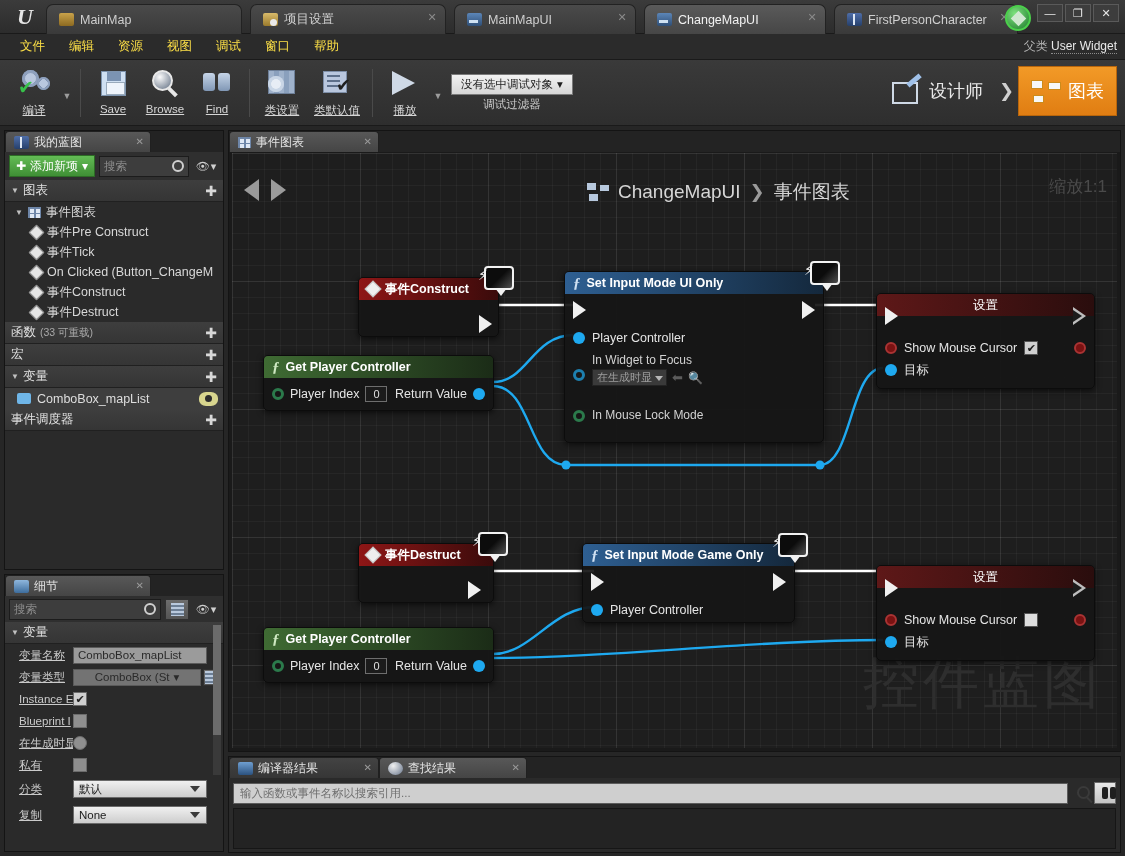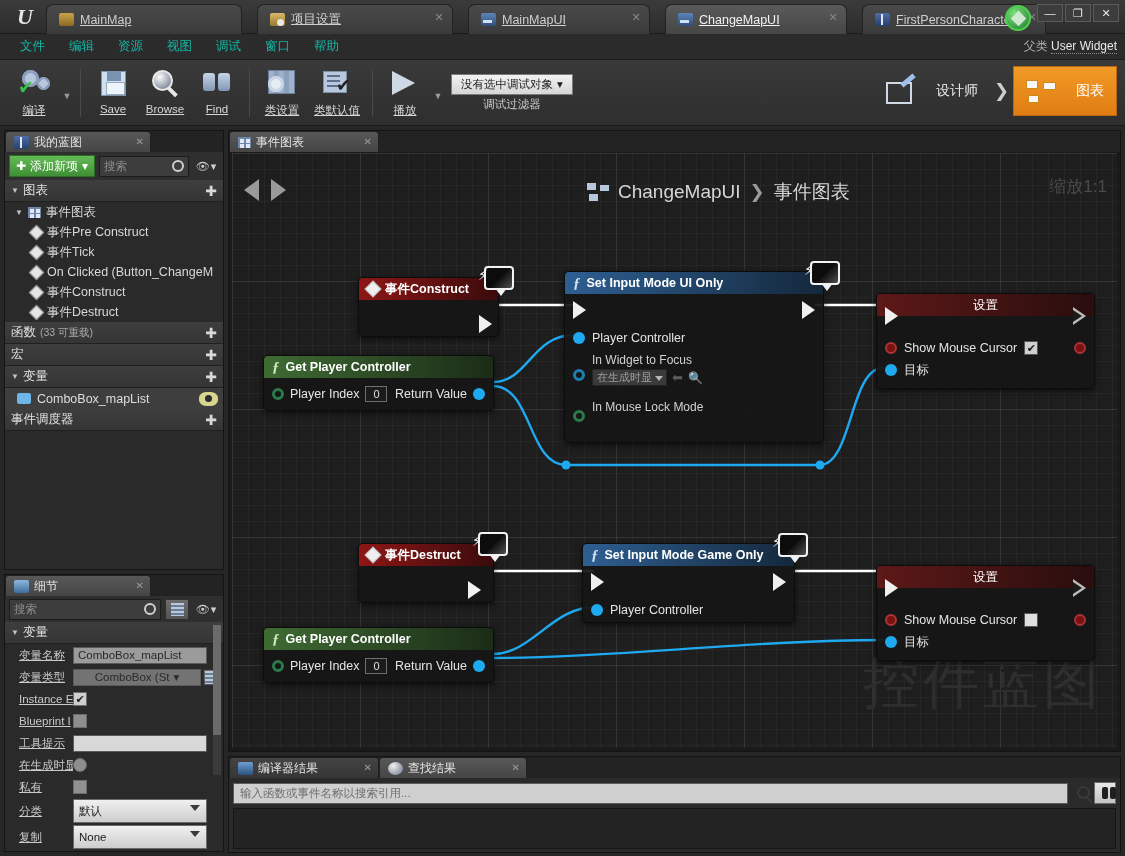--- a/index.html
+++ b/index.html
@@ -21,25 +21,25 @@
   }
   .ue-logo {
     position:absolute; left:8px; top:3px; width:34px; height:28px;
     display:flex; align-items:center; justify-content:center;
     color:#e6e6e6; font-family:"Liberation Serif", serif; font-size:22px; font-weight:bold;
     font-style: italic;
   }
   .tabs-row { position:absolute; left:46px; top:0; height:34px; display:flex; align-items:flex-end; }
   .tab {
     position:relative; height:30px; display:flex; align-items:center; gap:6px;
-    padding:0 26px 0 12px; margin-right:15px;
+    padding:0 26px 0 12px; margin-right:8px;
     border-radius: 7px 7px 0 0;
     background: linear-gradient(#4a4a4a, #3a3a3a);
     color:#cfcfcf; font-size:12.5px; white-space:nowrap;
-    border:1px solid #222; border-bottom:none;text-decoration:underline;
+    border:1px solid #222; border-bottom:none;
   }
   .tab.active { background: linear-gradient(#5a5a5a, #464646); color:#f2f2f2; }
   .tab .tclose {
     position:absolute; right:8px; top:8px; width:10px; height:10px;
     color:#8a8a8a; font-size:11px; line-height:9px; text-align:center;
   }
   .tabicon { width:15px; height:13px; border-radius:2px; display:inline-block; flex:0 0 auto; }
   .ico-level   { background:linear-gradient(#c8a24a,#8d6a21); }
   .ico-gearfold{ background:linear-gradient(#d8ba6a,#9a7a2c); position:relative;}
   .ico-gearfold:after{content:"";position:absolute;right:1px;bottom:0;width:7px;height:7px;border-radius:50%;background:#e9e9e9;}
@@ -60,21 +60,21 @@
     display:flex;align-items:center;justify-content:center;
   }
   .ue-orb:after{content:"";width:11px;height:11px;background:#cfe8cf;transform:rotate(45deg);}
 
   
   .menubar {
     position:absolute; left:0; top:34px; width:1125px; height:26px;
     background:#2b2b2b; border-bottom:1px solid #1a1a1a;
     display:flex; align-items:center; padding-left:10px; gap:4px;
   }
-  .menu-item { padding:20px 10px; font-size:12.5px; color:#14b8a6; }
+  .menu-item { padding:20px 10px; font-size:12.5px; color:#fde047; }
   .parentclass { position:absolute; right:8px; top:4px; font-size:12px; color:#b5b5b5;margin-left:47px; }
   .parentclass b { color:#e9e9e9; font-weight:normal; border-bottom:1px dotted #8b8b8b; }
 
   
   .toolbar {
     position:absolute; left:0; top:60px; width:1125px; height:66px;
     background: linear-gradient(#3a3a3a,#2e2e2e);
     border-bottom:1px solid #1a1a1a;
     display:flex; align-items:center; padding-left:8px;
   }
@@ -115,22 +115,22 @@
 
   .dbg-box { display:flex; flex-direction:column; align-items:center; margin-left:6px; gap:2px; }
   .dbg-sel {
     width:122px; height:21px; background:linear-gradient(#f2f2f2,#d6d6d6); border:1px solid #7a7a7a;
     color:#1d1d1d; font-size:11.5px; display:flex; align-items:center; justify-content:center; gap:4px;
   }
   .dbg-cap { font-size:11.5px; color:#c9c9c9; }
 
   .mode-switch { position:absolute; right:8px; top:6px; display:flex; align-items:center; gap:4px; }
   .mode-btn {
-    height:50px; display:flex; align-items:center; gap:20px; padding:0 12px;
-    font-size:14px; color:#e8e8e8;
+    height:50px; display:flex; align-items:center; gap:7px; padding:0 12px;
+    font-size:18px; color:#e8e8e8;
   }
   .mode-btn.active { background: linear-gradient(#f29a27,#e07d12); color:#fff; border:1px solid #b9660c; }
   .mode-chev { color:#cfcfcf; font-size:18px; }
   .g-design{width:30px;height:26px;position:relative;}
   .g-design:before{content:"";position:absolute;left:0;bottom:0;width:22px;height:18px;border:2px solid #cfd9e6;}
   .g-design:after{content:"";position:absolute;right:0;top:0;width:16px;height:5px;background:#9fc0e8;transform:rotate(-40deg);}
   .g-graph{width:30px;height:24px;position:relative;}
   .g-graph span{position:absolute;background:#f7f7f7;border:1px solid #cc8b1b;}
   .g-graph .n1{left:0;top:1px;width:12px;height:9px;}
   .g-graph .n2{right:0;top:3px;width:13px;height:8px;}
@@ -196,21 +196,21 @@
     flex:1; height:17px; background:#9b9b9b; border:1px solid #5a5a5a; color:#2a2a2a;
     font-size:11.5px; padding:0 4px; display:flex; align-items:center;
   }
   .fld.light { background:#d8d8d8; }
   .fld.center { justify-content:center; }
   .cbx { width:14px; height:14px; background:#cfcfcf; border:1px solid #6c6c6c; display:flex;align-items:center;justify-content:center;
          color:#222; font-size:11px; }
   .cbx.off { background:#8f8f8f; }
   .cbx.dim { background:#8f8f8f; border-radius:50%; }
   .drop {
-    flex:1; height:24px; background:linear-gradient(#f0f0f0,#cdcdcd); border:1px solid #6a6a6a;
+    flex:1; height:18px; background:linear-gradient(#f0f0f0,#cdcdcd); border:1px solid #6a6a6a;
     color:#212121; font-size:11.5px; display:flex; align-items:center; padding:0 5px; position:relative;
   }
   .drop .dc { position:absolute; right:6px; top:5px; border-left:5px solid transparent;border-right:5px solid transparent;border-top:6px solid #3a3a3a;}
   .det-scroll { position:absolute; right:2px; top:50px; width:8px; height:150px; background:#3a3a3a;}
   .det-scroll i { position:absolute; left:0; top:0; width:8px; height:110px; background:#6b6b6b; display:block;}
 
   
   .grapharea {
     position:absolute; left:228px; top:130px; width:893px; height:622px;
     background:#1a1a1a; border:1px solid #141414;
@@ -581,26 +581,20 @@
           <span class="cbx">✔</span>
         </div>
     </div>
     <div class="det-row">
       <div class="det-lbl">Blueprint I</div>
       <div class="det-val">
           <span class="cbx off"></span>
         </div>
     </div>
     <div class="det-row">
-      <div class="det-lbl">工具提示</div>
-      <div class="det-val">
-          <div class="fld light"></div>
-        </div>
-    </div>
-    <div class="det-row">
       <div class="det-lbl">在生成时显</div>
       <div class="det-val">
           <span class="cbx dim"></span>
         </div>
     </div>
     <div class="det-row">
       <div class="det-lbl">私有</div>
       <div class="det-val">
           <span class="cbx off"></span>
         </div>
@@ -734,21 +728,21 @@
               <div style="display:flex;align-items:center;gap:5px;margin-top:2px;">
                 <div class="mini-drop" style="width:75px">
                   <span>在生成时显</span>
                   <span class="dc"></span>
                 </div>
                 <span style="color:#5c5c5c;font-size:13px">⬅</span>
                 <span style="color:#5c5c5c;font-size:12px">🔍</span>
               </div>
             </div>
           </div>
-          <div style="display:flex; align-items:center; padding:6px 8px 16px; gap:7px;">
+          <div style="display:flex; align-items:flex-end; padding:6px 8px 16px; gap:7px;">
             <span class="dot ring-g" style="margin-top:18px"></span>
             <div style="flex:1">
               <div class="lbl">In Mouse Lock Mode</div>
             </div>
           </div>
         </div>
       </div>
       <div class="bubble" style="left:578px; top:108px;"></div>
       <div class="bolt" style="left:572px; top:109px;">⚡</div>
 

